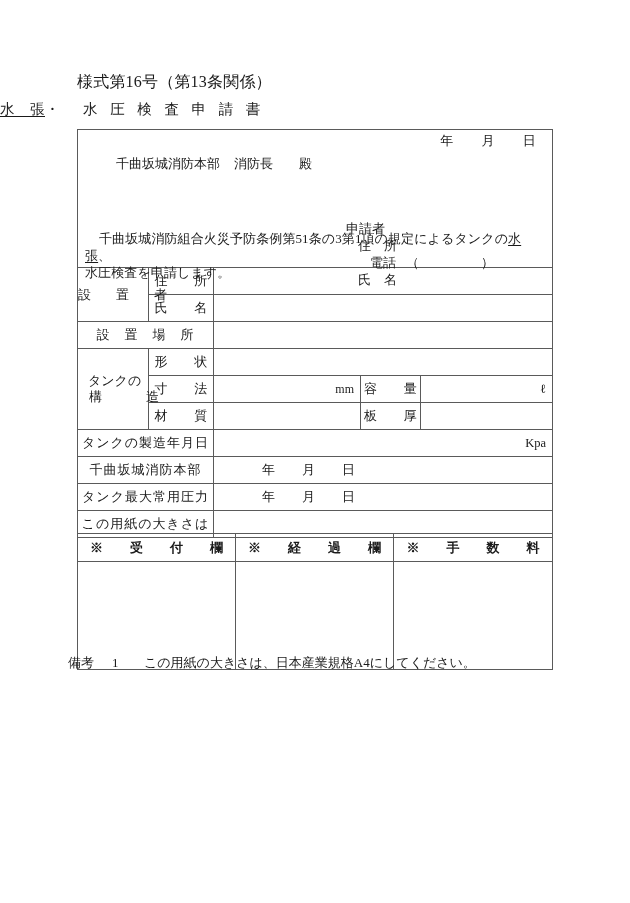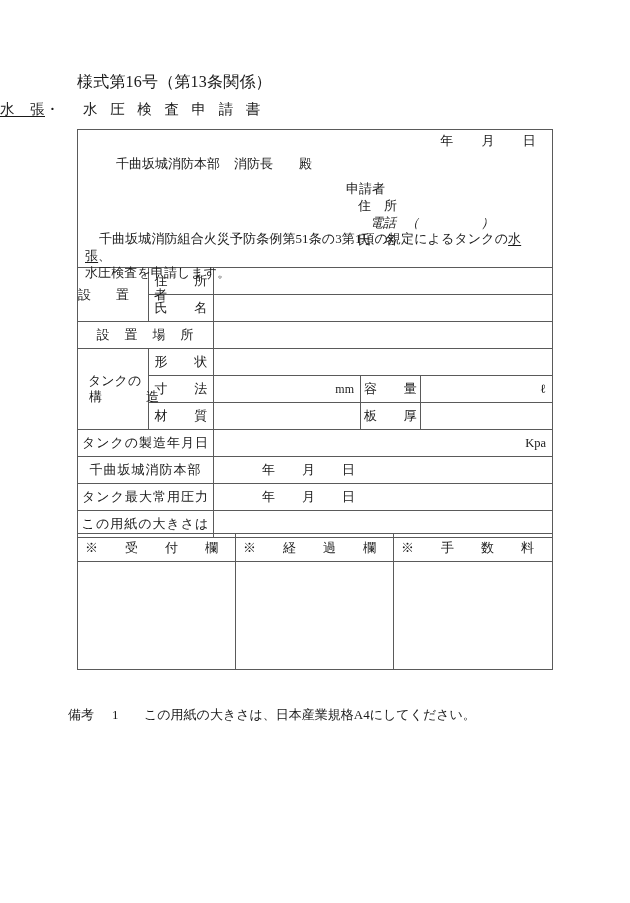--- a/index.html
+++ b/index.html
@@ -102,23 +102,23 @@
   .addressee .gap1 { display:inline-block; width: 14px; }
   .addressee .gap2 { display:inline-block; width: 26px; }
 
   .applicant {
     position: absolute;
     left: 254px;
     top: 50px;
     white-space: nowrap;
     line-height: 17px;
   }
-  .applicant .l-title { padding-left: 14px; }
+  .applicant .l-title { padding-left: 14px; margin-top: 40px; }
   .applicant .l-addr  { padding-left: 26px; letter-spacing: 0; }
-  .applicant .l-tel   { padding-left: 38px; font-style: italic; }
+  .applicant .l-tel   { padding-left: 38px; }
   .applicant .l-name  { padding-left: 26px; }
   .applicant .w2 { display:inline-block; width: 10px; }
   .applicant .telbox { display:inline-block; width: 62px; }
 
   .statement {
     position: absolute;
     left: 7px;
     right: 8px;
     top: 100px;
     line-height: 17px;
@@ -161,30 +161,32 @@
   .datecells {
     padding-left: 48px !important;
     white-space: nowrap;
     letter-spacing: 0.3px;
   }
   .datecells .g { display:inline-block; width: 40px; }
 
   
   .foot-head td {
     height: 27px;
-    white-space: nowrap;
+    text-align: center;
+    white-space: nowrap;
+    font-weight: bold;
   }
   .foot-head .fh { letter-spacing: 7px; padding-left: 7px; }
   .foot-body td { height: 107px; }
 
   
   .remarks {
     position: absolute;
     left: 68px;
-    top: 702px;
+    top: 650px;
     font-size: 13px;
     line-height: 25px;
     white-space: nowrap;
   }
   .remarks .row { display: block; }
   .remarks .bk { display: inline-block; width: 44px; }
   .remarks .num { display: inline-block; width: 32px; }
   .remarks .txt { display: inline-block; }
   .remarks .indent { padding-left: 44px; }
 </style>

